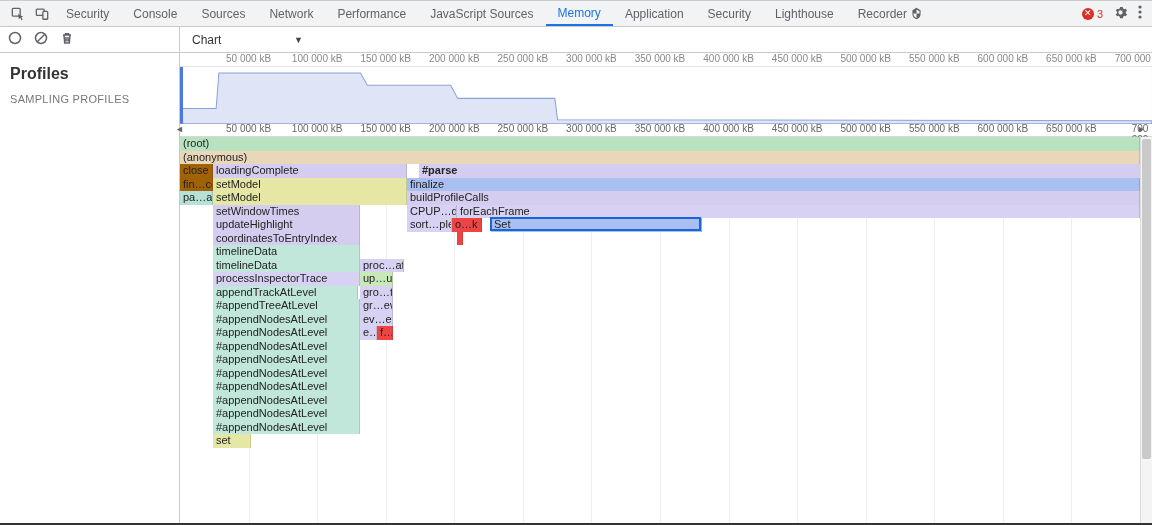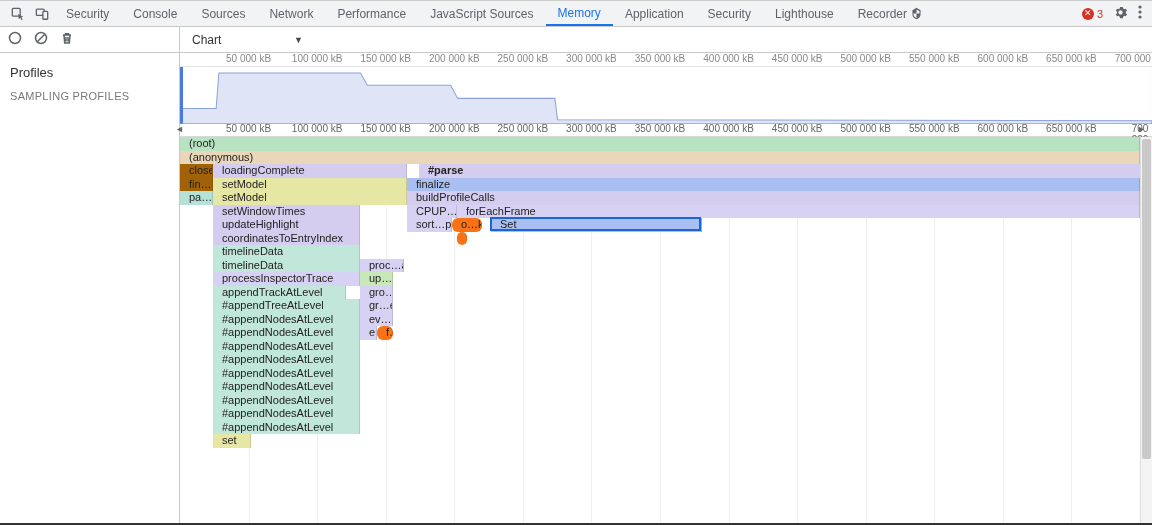--- a/index.html
+++ b/index.html
@@ -23,21 +23,21 @@
   .toolbar2 { height: 26px; border-bottom: 1px solid #c9c9c9; display: flex; align-items: stretch; }
   .toolbar2 .left { width: 180px; display: flex; align-items: center; gap: 12px; padding-left: 8px; border-right: 1px solid #c9c9c9; }
   .tb2-btn svg { width: 14px; height: 14px; stroke: #5f6368; fill: none; stroke-width: 1.5; }
   .toolbar2 .right { flex: 1; display: flex; align-items: center; padding-left: 8px; }
   .select { width: 100px; padding: 2px 4px; border: none; background: transparent; position: relative; }
   .select-caret { margin-left: 6px; font-size: 9px; color: #444; }
 
   
   .main { flex: 1; display: flex; min-height: 0; }
   .sidebar { width: 180px; border-right: 1px solid #c9c9c9; padding-top: 8px; }
-  .sidebar h3 { font-weight: 400; padding: 4px 10px; font-size: 13px; }
+  .sidebar h3 { font-weight: 700; padding: 4px 10px; font-size: 16px; }
   .sidebar .section { font-size: 11px; color: #777; padding: 6px 10px 2px; letter-spacing: .3px; }
   .profile-row { display: flex; align-items: center; padding: 3px 10px; gap: 6px; }
   .profile-row .doc svg { width: 13px; height: 14px; stroke: #5f6368; fill: none; stroke-width: 1.3; }
   .profile-row .name { flex: 1; }
   .profile-row .save { color: #555; text-decoration: underline; font-size: 12px; }
 
   
   .flame { flex: 1; display: flex; flex-direction: column; min-width: 0; position: relative; }
   .ruler { height: 14px; position: relative; color: #888; font-size: 10px; border-bottom: 1px solid #e3e3e3; white-space: nowrap; overflow: hidden; }
   .ruler span { position: absolute; top: 0; transform: translateX(-50%); }
@@ -47,34 +47,34 @@
   .ruler2 { height: 14px; position: relative; color: #666; font-size: 10px; border-bottom: 1px solid #d8d8d8; }
   .ruler2 span { position: absolute; top: 0; transform: translateX(-50%); }
   .ruler2 .scrL, .ruler2 .scrR { position: absolute; top: 1px; width: 10px; height: 10px; font-size: 9px; color: #666; }
   .ruler2 .scrL { left: 0; } .ruler2 .scrR { right: 0; }
 
   .grid-area { flex: 1; position: relative; overflow: hidden; }
   .gridlines { position: absolute; inset: 0; pointer-events: none; }
   .gridlines div { position: absolute; top: 0; bottom: 0; width: 1px; background: #eee; }
   .rows { position: relative; }
   .row { height: 13.5px; position: relative; }
-  .bar { position: absolute; top: 0; bottom: 0; border-right: 1px solid rgba(0,0,0,.12); font-size: 11px; line-height: 13.5px; padding-left: 9px; white-space: nowrap; overflow: hidden; text-overflow: clip; color: #222; }
+  .bar { position: absolute; top: 0; bottom: 0; border-right: 1px solid rgba(0,0,0,.12); font-size: 11px; line-height: 13.5px; padding-left: 3px; white-space: nowrap; overflow: hidden; text-overflow: clip; color: #222; }
   .sel { position: absolute; border: 2px solid #1b66d6; pointer-events: none; }
   .scrollbar { width: 12px; background: #f4f4f4; border-left: 1px solid #ddd; position: absolute; right: 0; top: 84px; bottom: 0; }
   .scrollbar .thumb { position: absolute; left: 1px; right: 1px; background: #c9c9c9; border-radius: 2px; }
 
   
   .c-green  { background: #b8e3c0; }
   .c-tan    { background: #ead7b9; }
   .c-pur    { background: #a16207; }
   .c-pur2   { background: #d4cdef; }
   .c-yel    { background: #e7e7a5; }
   .c-teal   { background: #b6e1d6; }
   .c-blue   { background: #a9bff2; }
-  .c-blue2  { background: #f97316; border-radius: 6px; }
+  .c-blue2  { background: #ef4444; }
   .c-lav    { background: #d7d2f3; }
   .c-mint   { background: #c0e7d9; }
   .c-lgrn   { background: #c9e8b8; }
 </style>
 </head>
 <body>
 
 <div class="tabbar">
   <div class="btn">
     <svg viewBox="0 0 16 16">
@@ -253,21 +253,21 @@
           </div>
           <div class="row">
             <div class="bar c-mint" style="left: 33px; width: 147px;">timelineData</div>
             <div class="bar c-lav" style="left: 180px; width: 44px;">proc…ata</div>
           </div>
           <div class="row">
             <div class="bar c-lav" style="left: 33px; width: 147px;">processInspectorTrace</div>
             <div class="bar c-lgrn" style="left: 180px; width: 33px;">up…up</div>
           </div>
           <div class="row">
-            <div class="bar c-mint" style="left: 33px; width: 133px;">appendTrackAtLevel</div>
+            <div class="bar c-mint" style="left: 33px; width: 145px;">appendTrackAtLevel</div>
             <div class="bar c-lav" style="left: 180px; width: 33px;">gro…ts</div>
           </div>
           <div class="row">
             <div class="bar c-mint" style="left: 33px; width: 147px;">#appendTreeAtLevel</div>
             <div class="bar c-lav" style="left: 180px; width: 33px;">gr…ew</div>
           </div>
           <div class="row">
             <div class="bar c-mint" style="left: 33px; width: 147px;">#appendNodesAtLevel</div>
             <div class="bar c-lav" style="left: 180px; width: 33px;">ev…ew</div>
           </div>

